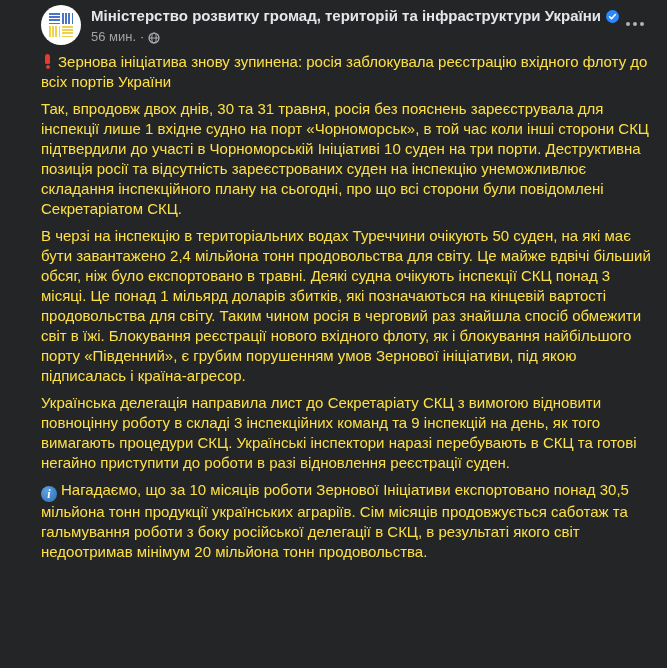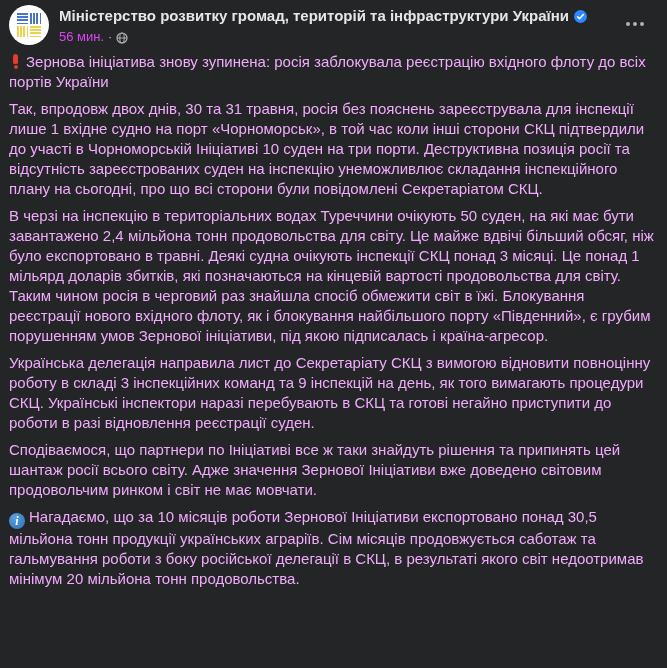--- a/index.html
+++ b/index.html
@@ -6,20 +6,21 @@
   html, body {
     width: 667px; height: 668px;
     overflow: hidden;
     background: #242526;
     font-family: "Liberation Sans", sans-serif;
   }
   .card {
     width: 667px; height: 668px;
     background: #242526;
     position: relative;
+    padding-left: 32px;
   }
 
   
   .header {
     display: flex;
     align-items: flex-start;
     padding: 5px 14px 0 9px;
   }
   .avatar {
     width: 40px; height: 40px;
@@ -55,21 +56,21 @@
   }
   .verified-badge { margin-left: 5px; flex: 0 0 auto; display: inline-flex; }
 
   .time-row {
     display: flex; align-items: center;
     margin-top: 3px;
     font-size: 13px;
     color: #b0b3b8;
     line-height: 16px;
   }
-  .time-link { color: #d946ef; text-decoration: none; cursor: pointer; text-align: right; }
+  .time-link { color: #a3a3a3; text-decoration: none; cursor: pointer; text-align: right; }
   .dot-sep { margin: 0 4px; }
   .globe { display: inline-flex; margin-top: 1px; }
 
   .menu-btn {
     margin-left: auto;
     margin-top: 11px;
     margin-right: 3px;
     display: flex; gap: 3px; align-items: center;
     padding: 6px;
     border-radius: 50%;
@@ -78,21 +79,21 @@
   .menu-btn i {
     width: 4px; height: 4px; border-radius: 50%;
     background: #b0b3b8; display: block;
   }
 
   
   .post-body {
     padding: 7px 8px 0 9px;
     font-size: 15px;
     line-height: 20px;
-    color: #f0abfc;
+    color: #fde047;
   }
   .para { margin-bottom: 7px; }
 
   
   .excl {
     display: inline-block;
     width: 14px; height: 15px;
     position: relative;
     vertical-align: -2px;
     margin-right: 3px;
@@ -182,18 +183,17 @@
   <div class="post-body">
     <div class="para"><span class="excl"></span><span>Зернова ініціатива знову зупинена: росія заблокувала реєстрацію вхідного флоту до всіх портів України</span></div>
 
 
     <div class="para"><span>Так, впродовж двох днів, 30 та 31 травня, росія без пояснень зареєструвала для інспекції лише 1 вхідне судно на порт «Чорноморськ», в той час коли інші сторони СКЦ підтвердили до участі в Чорноморській Ініціативі 10 суден на три порти.  Деструктивна позиція росії та відсутність зареєстрованих суден на інспекцію унеможливлює складання інспекційного плану на сьогодні, про що всі сторони були повідомлені Секретаріатом СКЦ.</span></div>
 
     <div class="para"><span>В черзі на інспекцію в територіальних водах Туреччини очікують 50 суден, на які має бути завантажено 2,4 мільйона тонн продовольства для світу. Це майже вдвічі більший обсяг, ніж було експортовано в травні. Деякі судна очікують інспекції СКЦ понад 3 місяці. Це понад 1 мільярд доларів збитків, які позначаються на кінцевій вартості продовольства для світу. Таким чином росія в черговий раз знайшла спосіб обмежити світ в їжі. Блокування реєстрації нового вхідного флоту, як і блокування найбільшого порту «Південний», є грубим порушенням умов Зернової ініціативи, під якою підписалась і країна-агресор.</span></div>
 
     <div class="para"><span>Українська делегація направила лист до Секретаріату СКЦ з вимогою відновити повноцінну роботу в складі 3 інспекційних команд та 9 інспекцій на день, як того вимагають процедури СКЦ. Українські інспектори наразі перебувають в СКЦ та готові негайно приступити до роботи в разі відновлення реєстрації суден.</span></div>
 
-    <div class="para"><span>Сподіваємося, що партнери по Ініціативі все ж таки знайдуть рішення та припинять цей шантаж росії всього світу. Адже значення Зернової Ініціативи вже доведено світовим продовольчим ринком і світ не має мовчати.</span></div>
 
     <div class="para"><span class="info"></span><span>Нагадаємо, що за 10 місяців роботи Зернової Ініціативи експортовано понад 30,5 мільйона тонн продукції українських аграріїв. Сім місяців продовжується саботаж та гальмування роботи з боку російської делегації в СКЦ, в результаті якого світ недоотримав мінімум 20 мільйона тонн продовольства.</span></div>
   </div>
 
 </div>
 
 </body></html>

